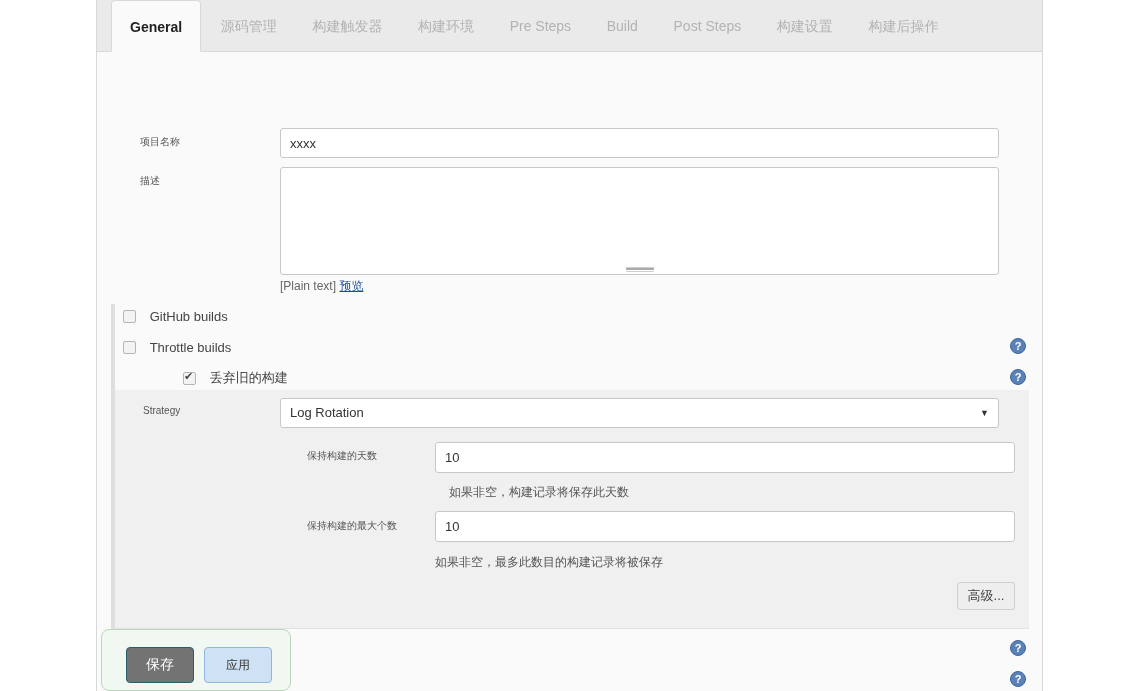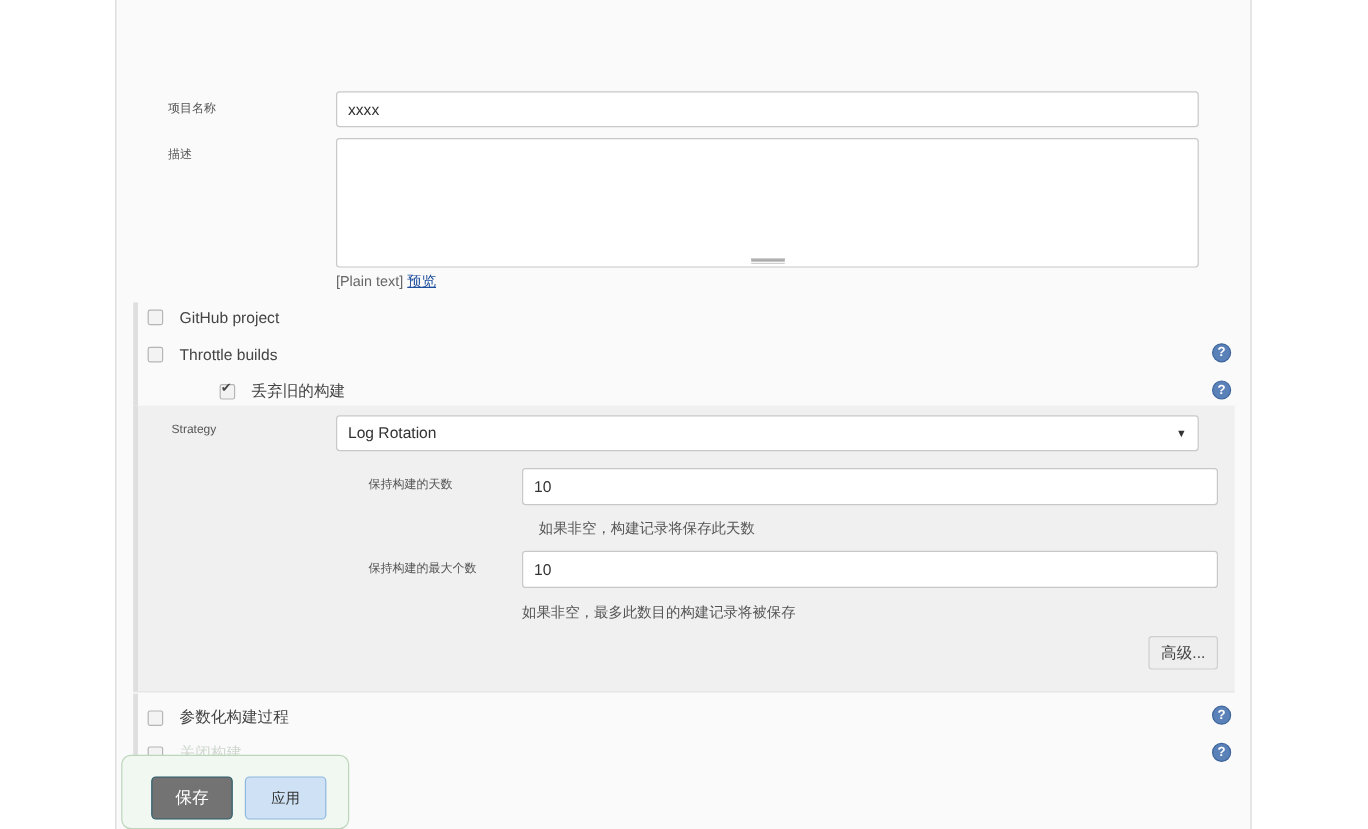--- a/index.html
+++ b/index.html
@@ -279,40 +279,51 @@
     font-family: "Liberation Sans", "DejaVu Sans", sans-serif;
     cursor: pointer;
     box-sizing: border-box;
   }
 </style>
 </head>
 <body>
 
 <div id="config-panel">
 
+  <div id="tab-bar">
+    <div class="tab active">General</div>
+    <div class="tab">源码管理</div>
+    <div class="tab">构建触发器</div>
+    <div class="tab">构建环境</div>
+    <div class="tab">Pre Steps</div>
+    <div class="tab">Build</div>
+    <div class="tab">Post Steps</div>
+    <div class="tab">构建设置</div>
+    <div class="tab">构建后操作</div>
+  </div>
 
   <div id="form-area">
 
     <div class="lbl" style="left:43px; top:83px;">项目名称</div>
     <input class="text-input" type="text" style="position: absolute; left: 183px; top: 76px; width: 719px;" value="xxxx">
 
     <div class="lbl" style="left:43px; top:122px;">描述</div>
     <textarea class="text-area" style="position: absolute; left: 183px; top: 115px; width: 719px; height: 108px;"></textarea>
     <div class="resize-grip" style="left:529px; top:215px;"></div>
 
     <div class="plain-text-line" style="left:183px; top:226px;">
       <span>[Plain text]</span>
       <span class="preview-link">预览</span>
     </div>
 
     <div class="left-rail" style="top:252px; height:86px;"></div>
 
     <div class="cb-row" style="left:26px; top:256px;">
       <span class="cbx"></span>
-      <span class="cb-label">GitHub project</span>
+      <span class="cb-label">GitHub builds</span>
     </div>
 
     <div class="cb-row" style="left:26px; top:287px;">
       <span class="cbx"></span>
       <span class="cb-label">Throttle builds</span>
     </div>
     <div class="help-icon" style="left:913px; top:286px;">?</div>
 
     <div class="cb-row" style="left:38px; top:317px;margin-left:48px;">
       <span class="cbx checked"></span>

